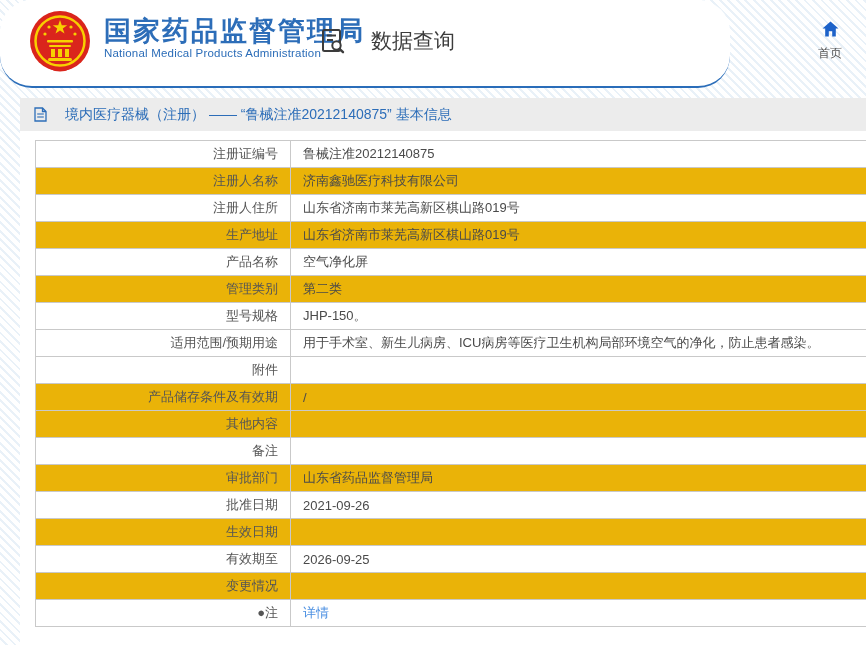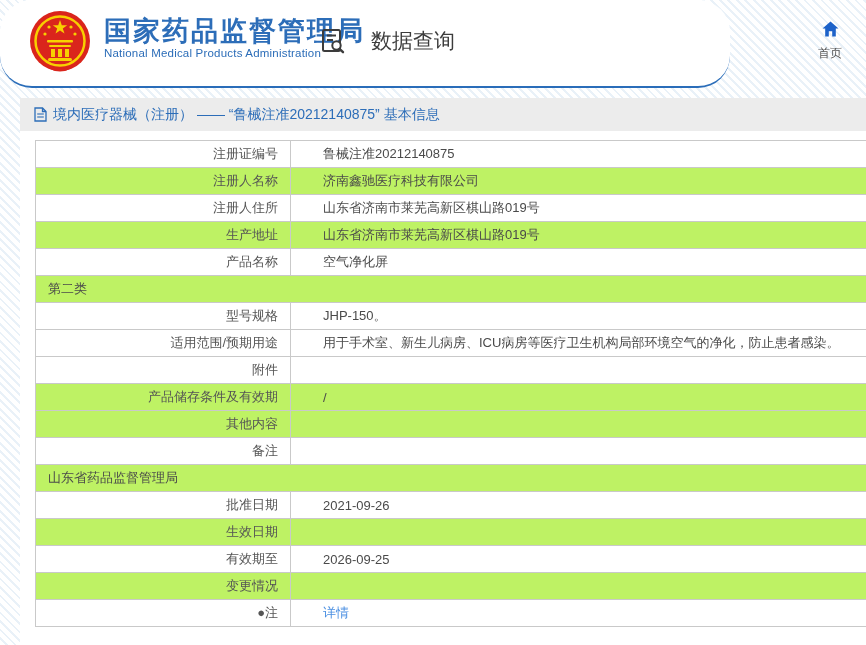--- a/index.html
+++ b/index.html
@@ -28,31 +28,31 @@
     position:absolute; left:808px; top:21px; width:44px; text-align:center; cursor:pointer;
   }
   .home-label { font-size:12px; color:#555; margin-top:4px; }
 
   
   .content {
     position:absolute; left:20px; top:98px; right:0; bottom:0; background:#ffffff;
   }
   .titlebar {
     height:33px; background:#ececec; display:flex; align-items:center;
-    padding-left:14px; gap:6px;
+    padding-left:14px; gap:18px;
   }
   .titlebar-text { font-size:14px; color:#2c6db8; }
 
   .info-table {
     margin:9px 0 0 15px;
     border-top:1px solid #c9c9c9; border-left:1px solid #c9c9c9;
     width:calc(100% - 15px);
   }
-  .trow { display:flex; height:27px; border-bottom:1px solid #c9c9c9; background:#ffffff;gap:20px; }
-  .trow.alt { background:#bef264; }
+  .trow { display:flex; height:27px; border-bottom:1px solid #c9c9c9; background:#ffffff; }
+  .trow.alt { background:#eab308; }
   .tlabel {
     width:255px; flex:0 0 255px; text-align:right; padding-right:12px;
     border-right:1px solid #c9c9c9; font-size:13px; color:#555;
     display:flex; align-items:center; justify-content:flex-end; white-space:nowrap;
   }
   .tvalue {
     flex:1; padding-left:12px; font-size:13px; color:#4a4a4a;
     display:flex; align-items:center; white-space:nowrap; overflow:hidden;
   }
   .tvalue a { color:#4a8fe2; text-decoration:none; }
@@ -132,20 +132,21 @@
       </div>
       <div class="trow alt">
         <div class="tlabel">生产地址</div>
         <div class="tvalue">山东省济南市莱芜高新区棋山路019号</div>
       </div>
       <div class="trow">
         <div class="tlabel">产品名称</div>
         <div class="tvalue">空气净化屏</div>
       </div>
       <div class="trow alt">
+        <div class="tlabel">管理类别</div>
         <div class="tvalue">第二类</div>
       </div>
       <div class="trow">
         <div class="tlabel">型号规格</div>
         <div class="tvalue">JHP-150。</div>
       </div>
       <div class="trow">
         <div class="tlabel">适用范围/预期用途</div>
         <div class="tvalue">用于手术室、新生儿病房、ICU病房等医疗卫生机构局部环境空气的净化，防止患者感染。</div>
       </div>
@@ -159,20 +160,21 @@
       </div>
       <div class="trow alt">
         <div class="tlabel">其他内容</div>
         <div class="tvalue"></div>
       </div>
       <div class="trow">
         <div class="tlabel">备注</div>
         <div class="tvalue"></div>
       </div>
       <div class="trow alt">
+        <div class="tlabel">审批部门</div>
         <div class="tvalue">山东省药品监督管理局</div>
       </div>
       <div class="trow">
         <div class="tlabel">批准日期</div>
         <div class="tvalue">2021-09-26</div>
       </div>
       <div class="trow alt">
         <div class="tlabel">生效日期</div>
         <div class="tvalue"></div>
       </div>

